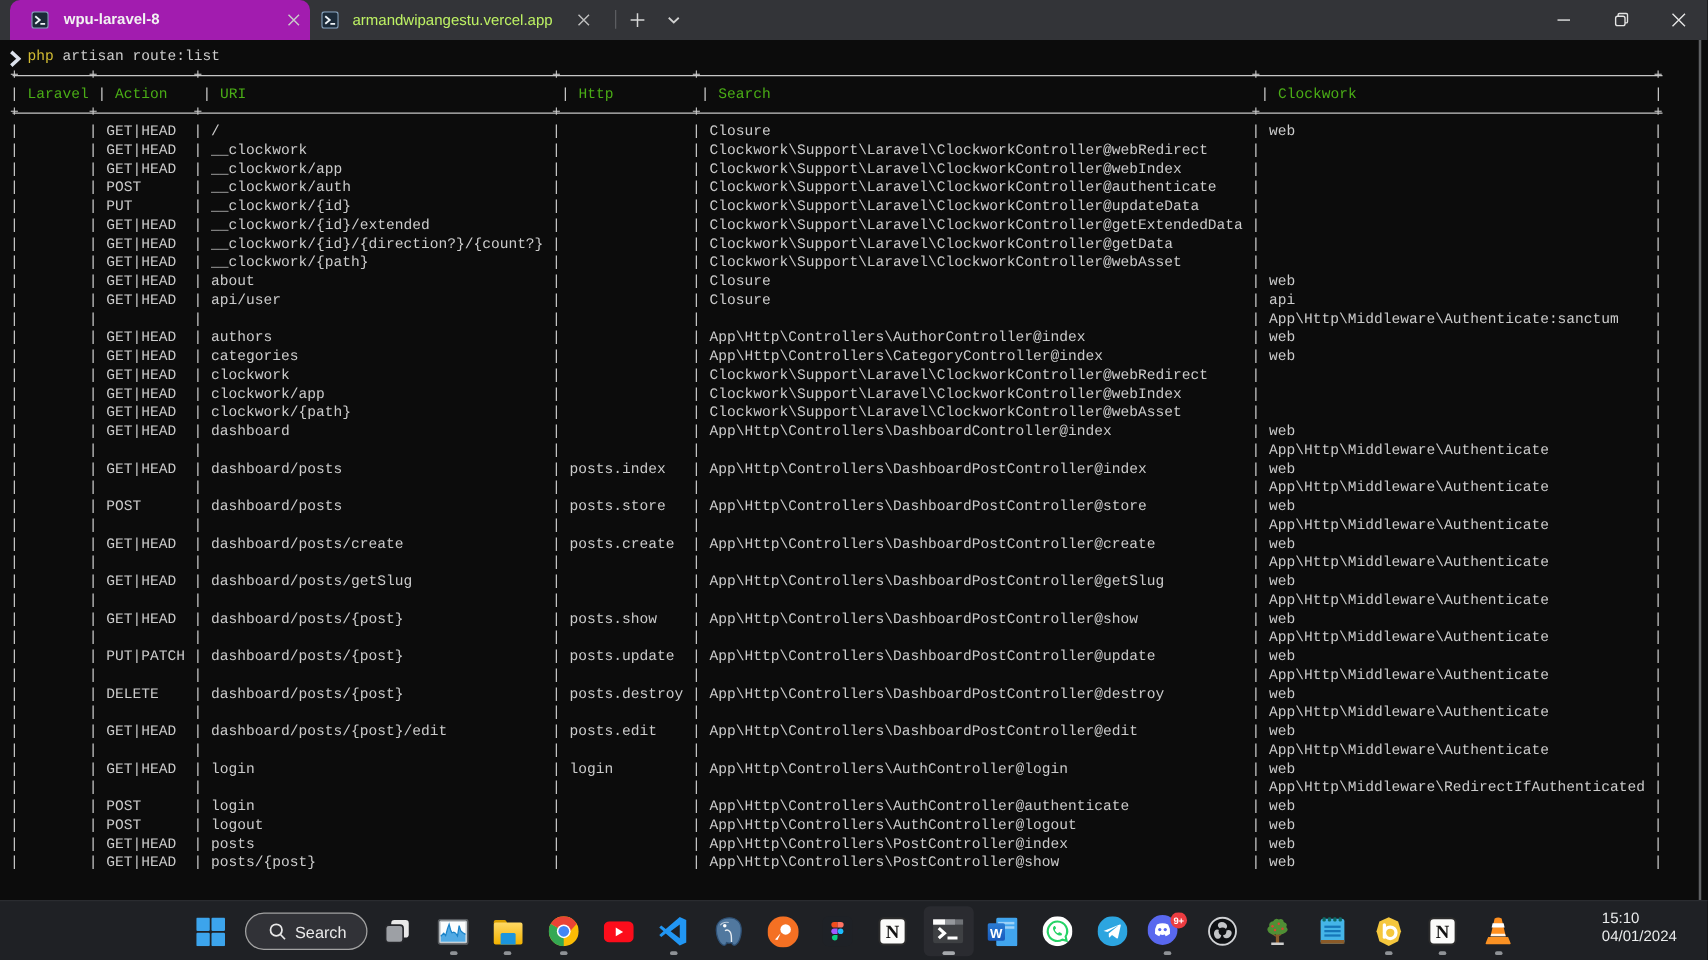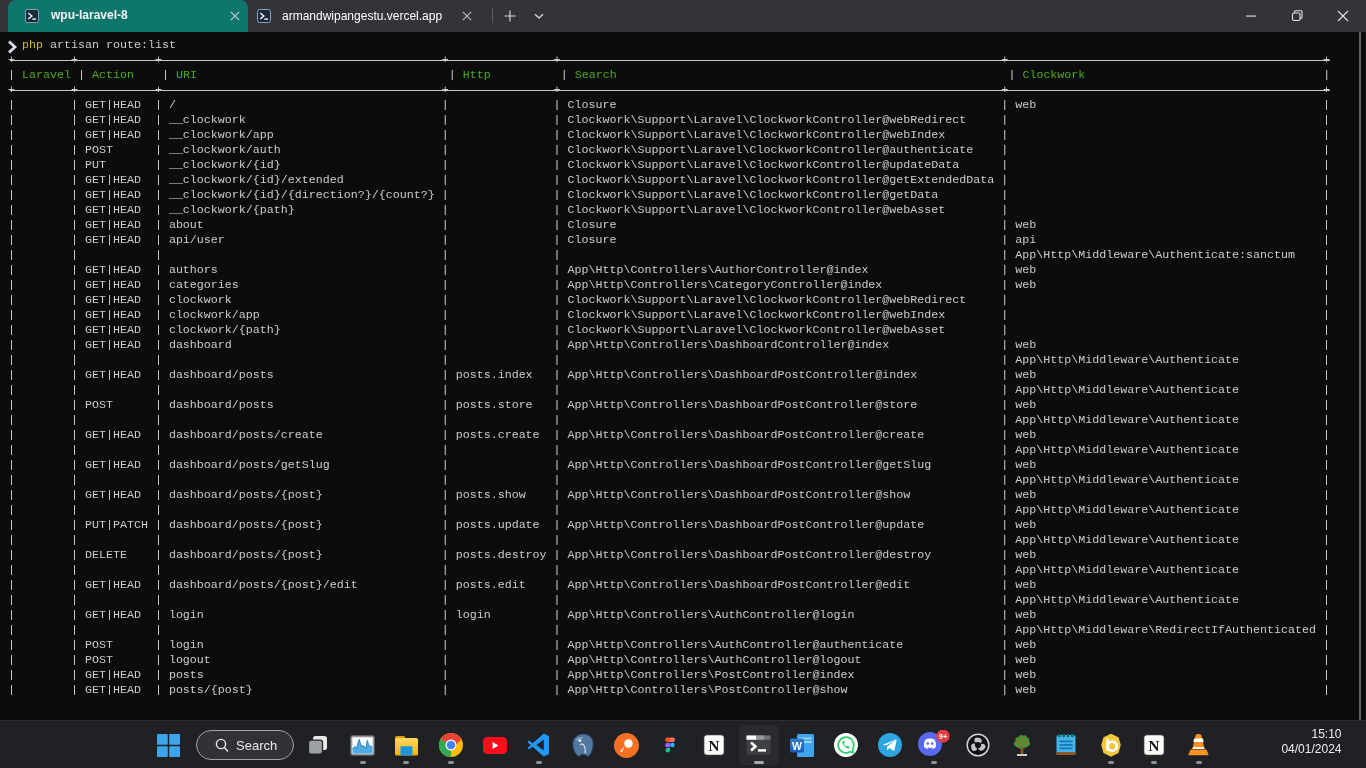--- a/index.html
+++ b/index.html
@@ -1,39 +1,39 @@
 <!DOCTYPE html>
 <html><head>
 <meta charset="utf-8">
 <style>
 * { margin:0; padding:0; box-sizing:border-box; }
 html,body { width:1366px; height:768px; overflow:hidden; background:#0c0c0c;
   font-family:"Liberation Sans", sans-serif; }
 #titlebar { position:absolute; left:0; top:0; width:1366px; height:32px; background:#333438; }
-#tab1 { position:absolute; left:8px; top:0; width:240px; height:32px; background:#0f766e;
+#tab1 { position:absolute; left:8px; top:0; width:240px; height:32px; background:#a21caf;
   border-radius:8px 8px 0 0; }
 #tab1 .title { position:absolute; left:43px; top:8px; font-size:12px; font-weight:bold; color:#f2f2f2; }
 #tab2 { position:absolute; left:248px; top:0; width:232px; height:32px; }
-#tab2 .title { position:absolute; left:34px; top:8.5px; font-size:12px; color:#ffffff; }
+#tab2 .title { position:absolute; left:34px; top:8.5px; font-size:12px; color:#bef264; }
 .tbdiv { position:absolute; left:492px; top:8px; width:1px; height:15px; background:#5c5d61; }
 .chev { position:absolute; left:531px; top:8px; width:16px; height:16px; color:#d0d0d0; }
 .winbtn { position:absolute; top:0; width:46px; height:32px; }
 #term { position:absolute; left:0; top:32px; width:1366px; height:688px; background:#0c0c0c; }
 #termtext { position:absolute; left:8px; top:6px; font-family:"Liberation Mono", monospace;
   font-size:11.66px; line-height:15px; letter-spacing:0.0px; color:#cccccc; white-space:pre; }
 #termtext .g { color:#4aad16; }
 #termtext .y { color:#d3bd33; }
 #scrollbar { position:absolute; left:1359px; top:0; width:2px; height:688px; background:#5f6163; }
 #taskbar { position:absolute; left:0; top:720px; width:1366px; height:48px; background:#1f2125;
   border-top:1px solid #2a2c30; }
 #search { position:absolute; left:196px; top:9px; width:98px; height:30px; background:#313237;
   border:1px solid #a3a3a3; border-radius:15px; }
 #search svg { position:absolute; left:18px; top:7px; }
 #search span { position:absolute; left:39px; top:7px; font-size:13px; color:#eaeaea; }
-#clock { position:absolute; right:24.5px; top:5.5px; text-align:right; color:#ebedee;
+#clock { position:absolute; right:24.5px; top:5.5px; color:#ebedee;
   font-size:12px; line-height:15.5px; }
 </style>
 </head>
 <body>
 <div id="titlebar">
   <div id="tab1">
       <svg width="14" height="14" viewBox="0 0 14 14" style="position:absolute;left:17px;top:9px">
         <rect x="0.5" y="0.5" width="13" height="13" rx="2" fill="#1c2a38" stroke="#86a2bd" stroke-width="1"></rect>
         <path d="M3.2 4 L6.8 7 L3.2 10" stroke="#eef3f8" stroke-width="1.5" fill="none"></path>
         <rect x="7.3" y="9.4" width="3.8" height="1.4" fill="#eef3f8"></rect>

